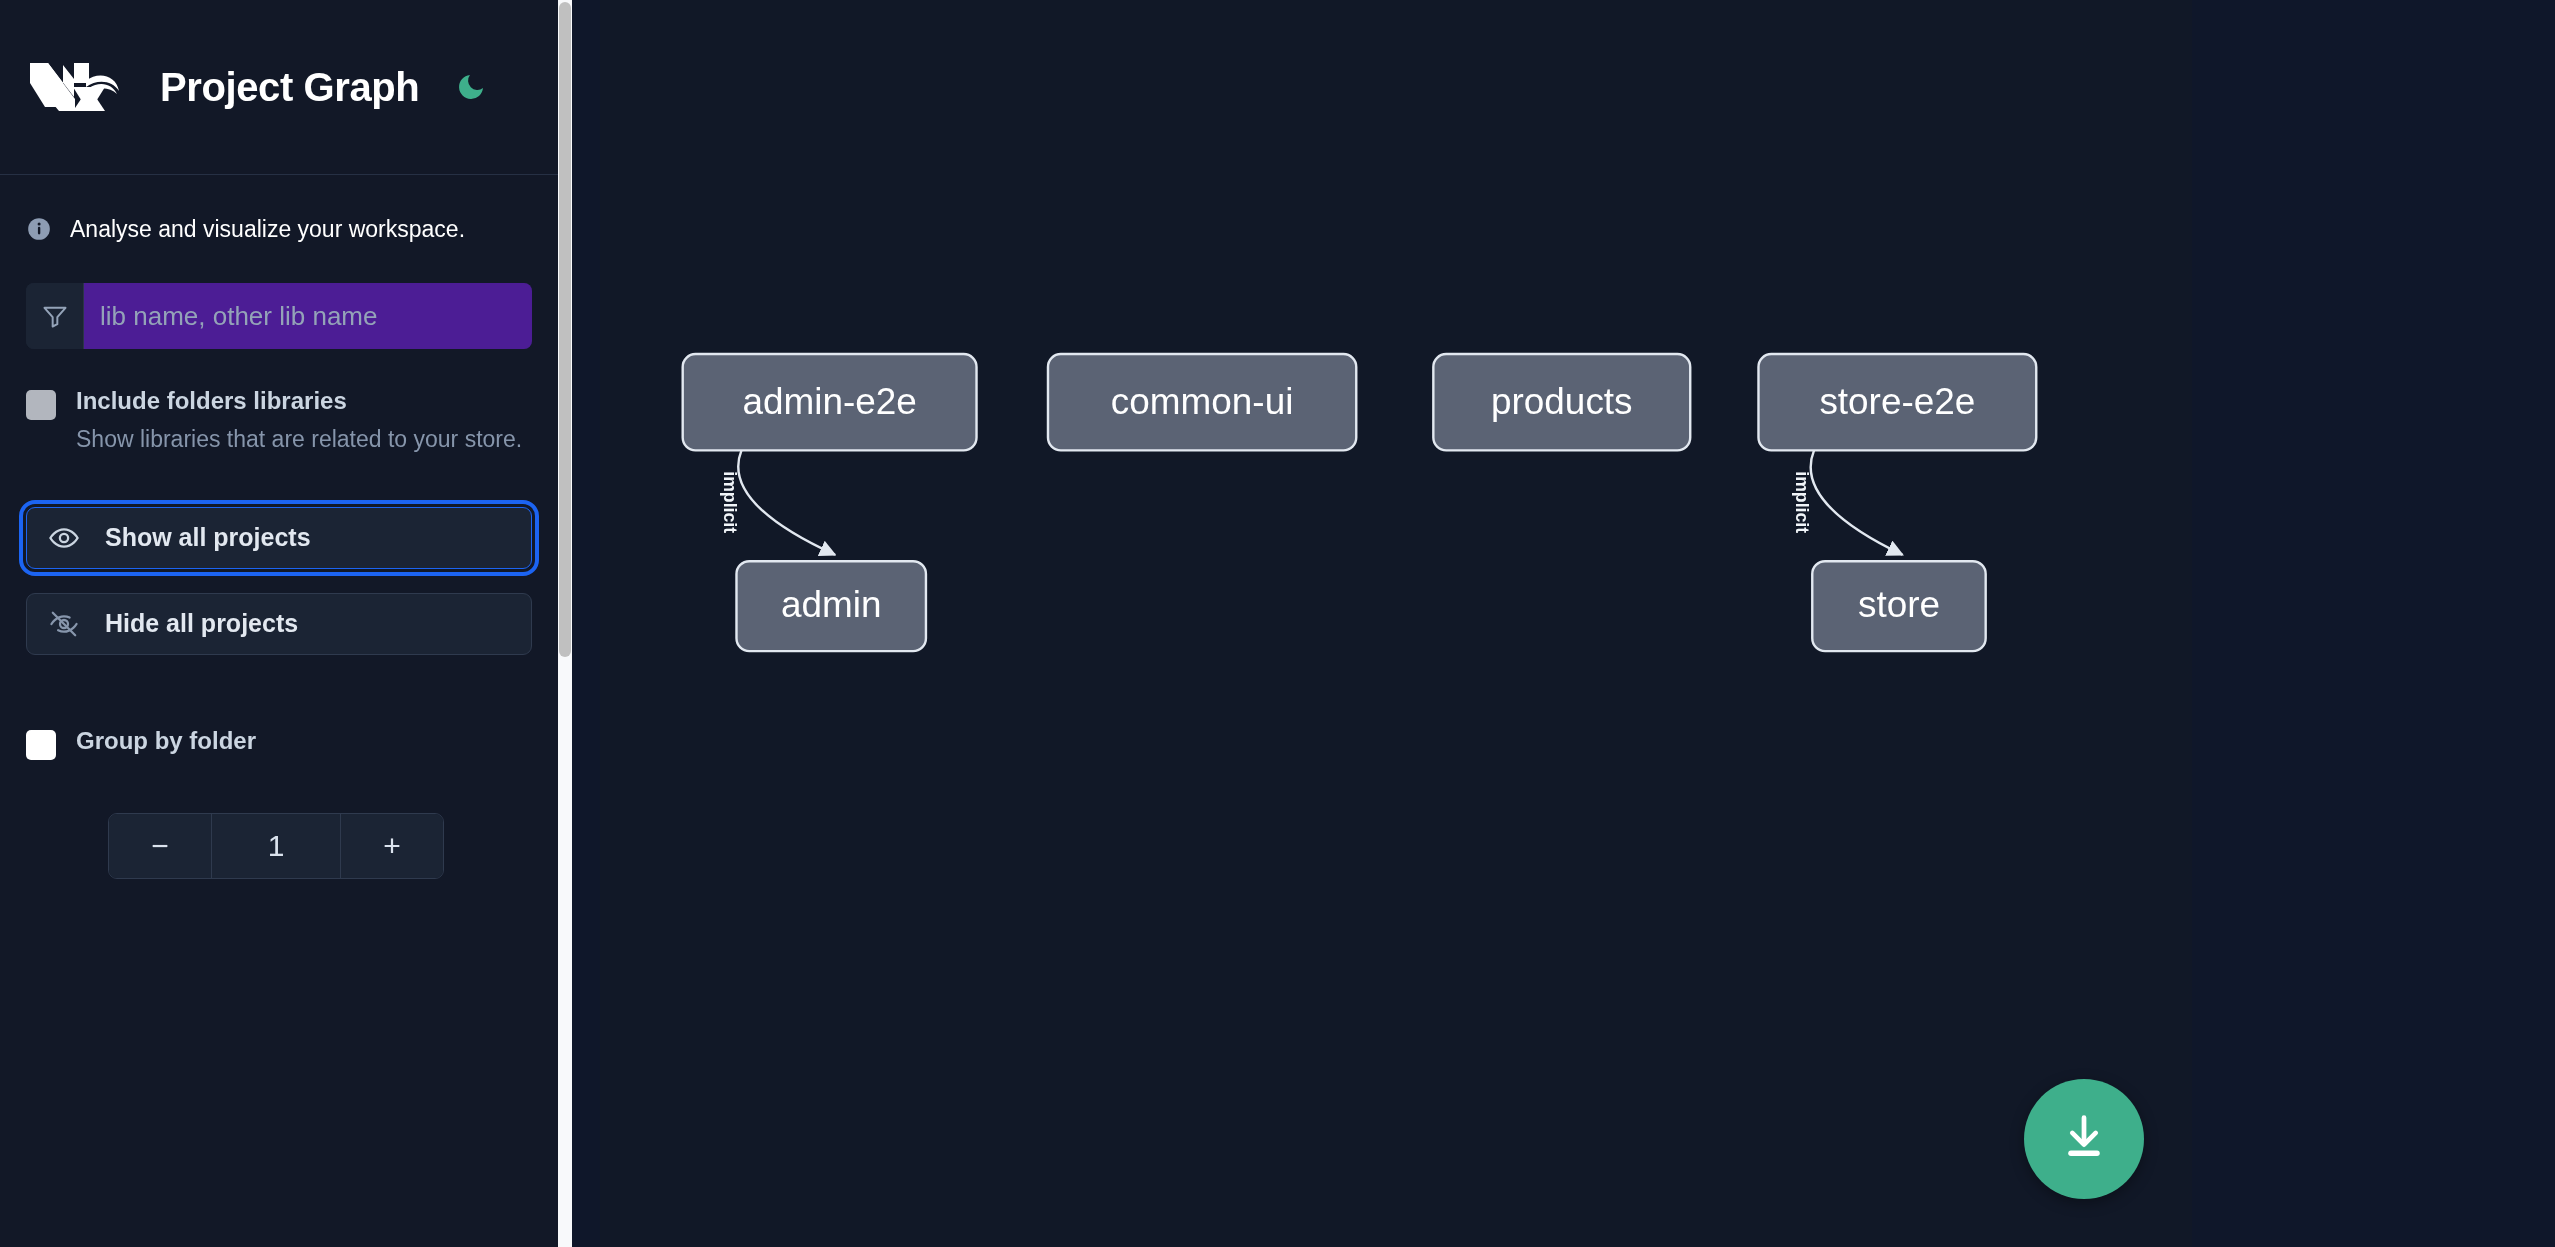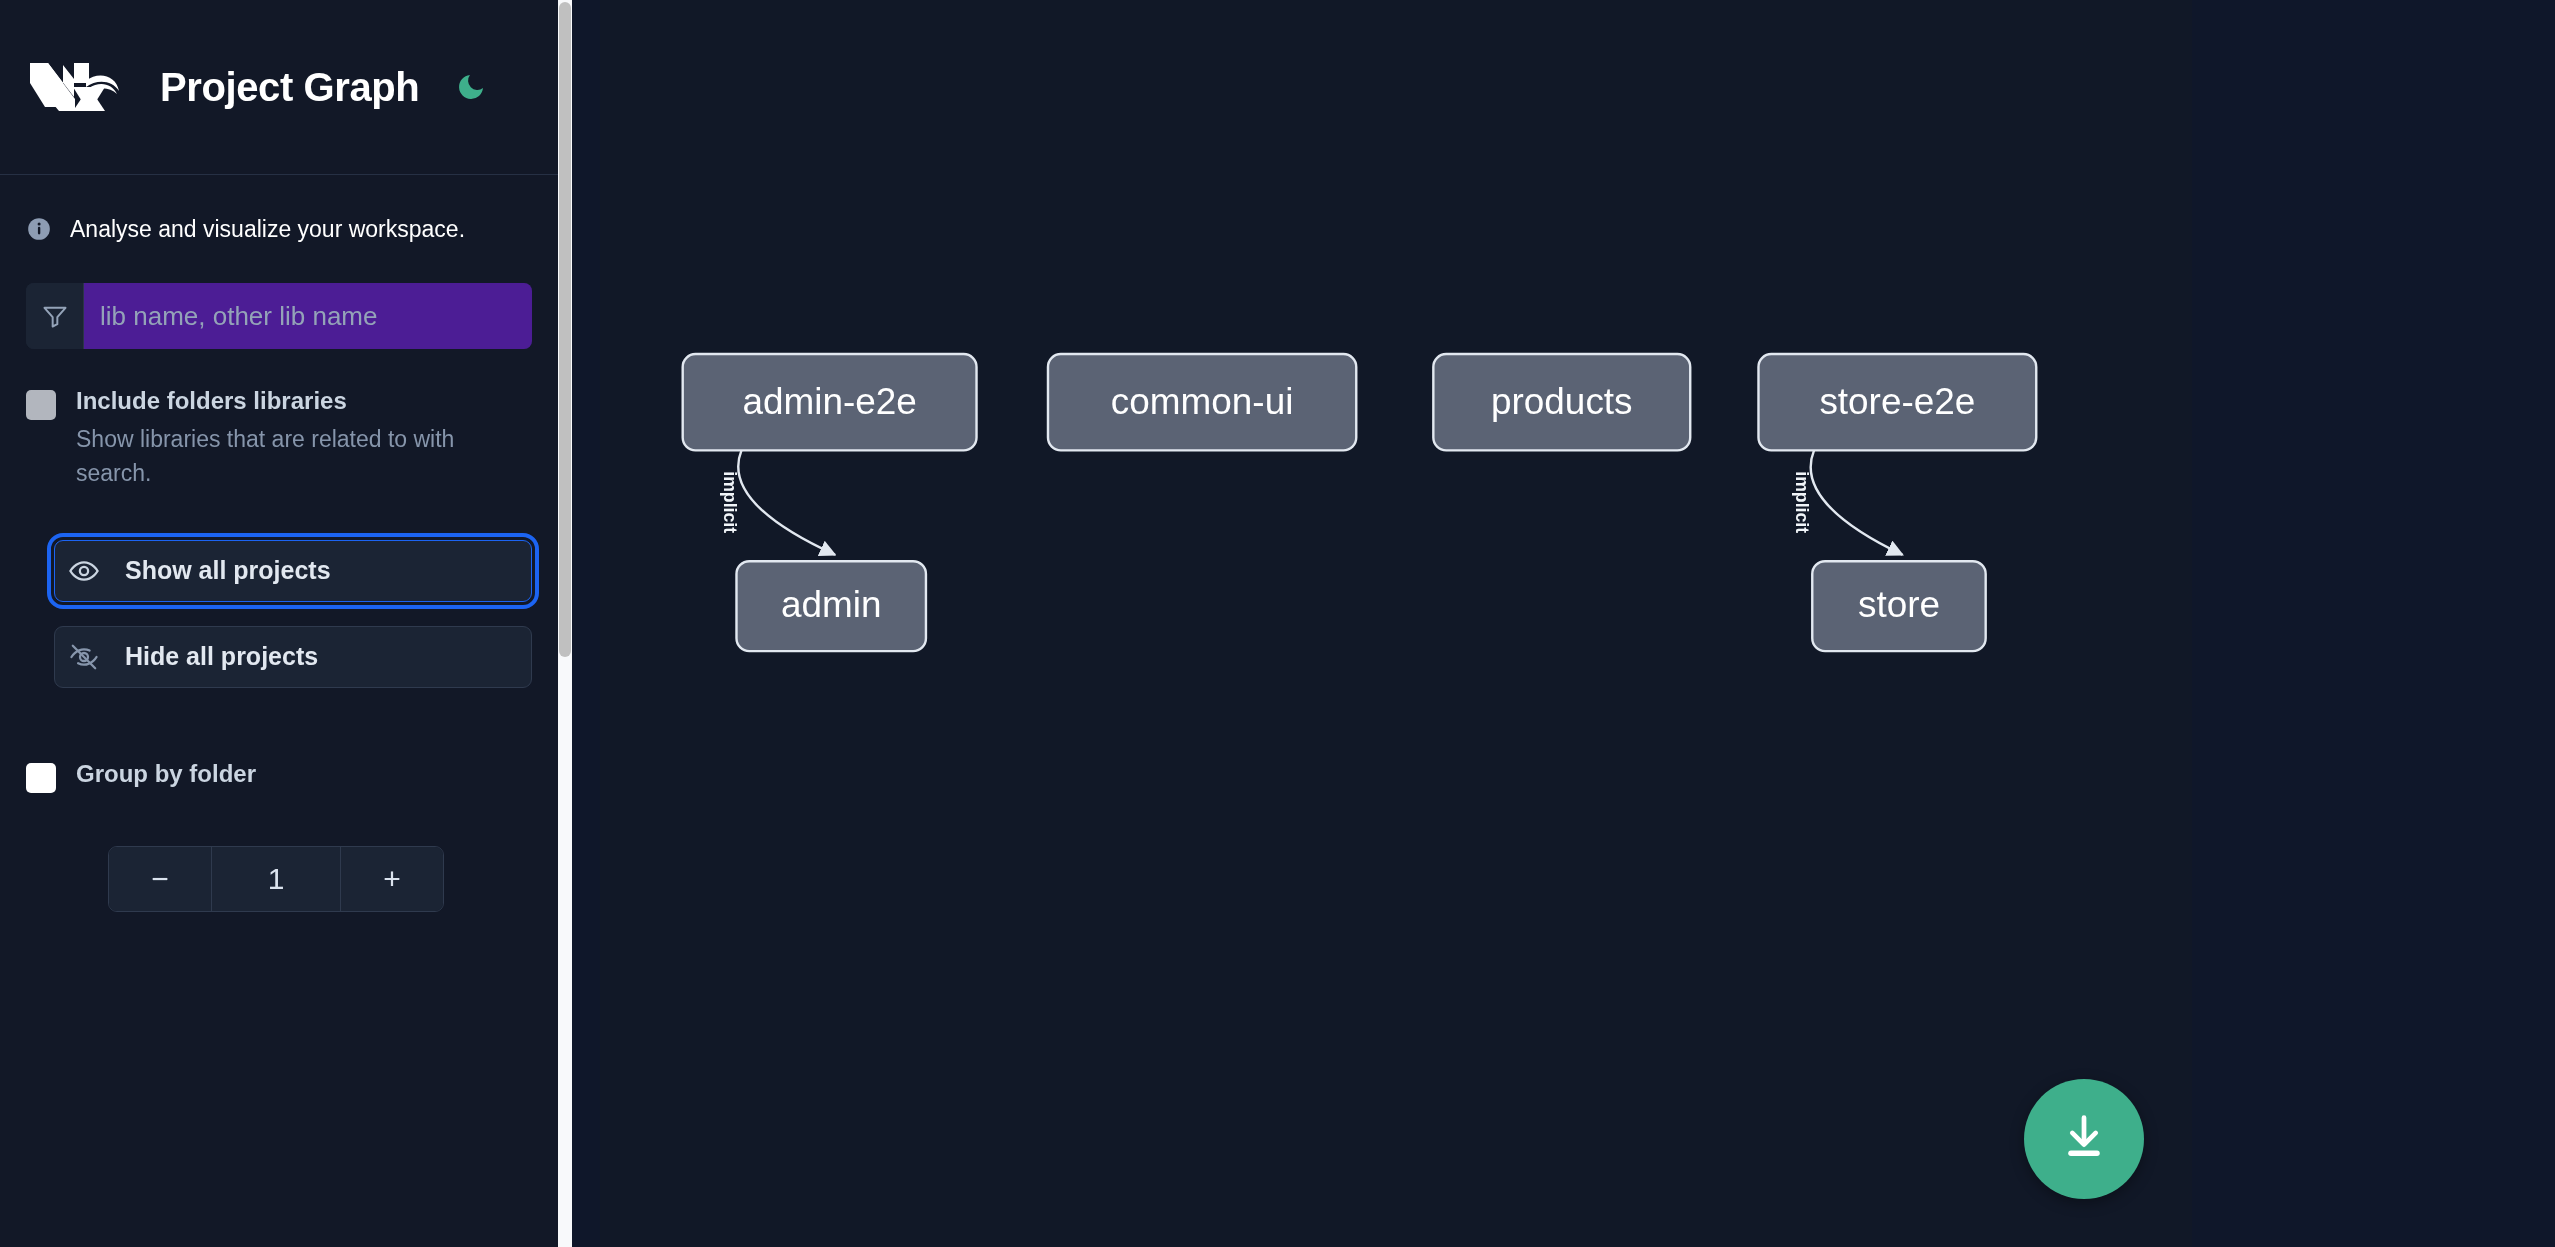--- a/index.html
+++ b/index.html
@@ -105,29 +105,28 @@
     color: #8695ab; font-size: 23px; line-height: 1.45;
     max-width: 460px;
   }
 
   
   .btn {
     position: relative;
     display: flex; align-items: center;
     gap: 24px;
     height: 62px;
-    padding: 0 12px;
+    padding: 0 20px;
     border-radius: 9px;
     background: #1b2434;
     border: 1px solid #2f3a4e;
     color: #e2e8f0;
     font-size: 25px; font-weight: 700;
     cursor: pointer;
     margin-bottom: 24px;
-    margin-left: 28px;
   }
   .btn.focused {
     outline: 4px solid #1c64f2;
     outline-offset: 3px;
     border-color: #1c64f2;
   }
   .btn .bicon { width: 34px; height: 34px; flex: 0 0 34px; display:flex; align-items:center; justify-content:center; }
 
   .spacer-lg { height: 46px; }
   .spacer-md { height: 20px; }
@@ -248,21 +247,21 @@
             <path d="M3 5h18l-7 8v6l-4 2v-8z" fill="none" stroke="#94a3b8" stroke-width="1.7" stroke-linejoin="round"></path>
           </svg>
         </span>
         <input class="filter-input" type="text" placeholder="lib name, other lib name" style="">
       </div>
 
       <div class="check-row">
         <span class="cbox disabled"></span>
         <span class="check-texts">
           <span class="check-title" style="display:block">Include folders libraries</span>
-          <span class="check-desc" style="display:block">Show libraries that are related to with search.</span>
+          <span class="check-desc" style="display:block">Show libraries that are related to your store.</span>
         </span>
       </div>
 
       <div class="spacer-md"></div>
 
       <div class="btn focused">
         <span class="bicon">
           <svg viewBox="0 0 24 24" width="32" height="32" aria-hidden="true">
             <path d="M1.8 12S5.5 5.5 12 5.5 22.2 12 22.2 12 18.5 18.5 12 18.5 1.8 12 1.8 12z" fill="none" stroke="#cbd5e1" stroke-width="1.7"></path>
             <circle cx="12" cy="12" r="3.1" fill="none" stroke="#cbd5e1" stroke-width="1.7"></circle>

